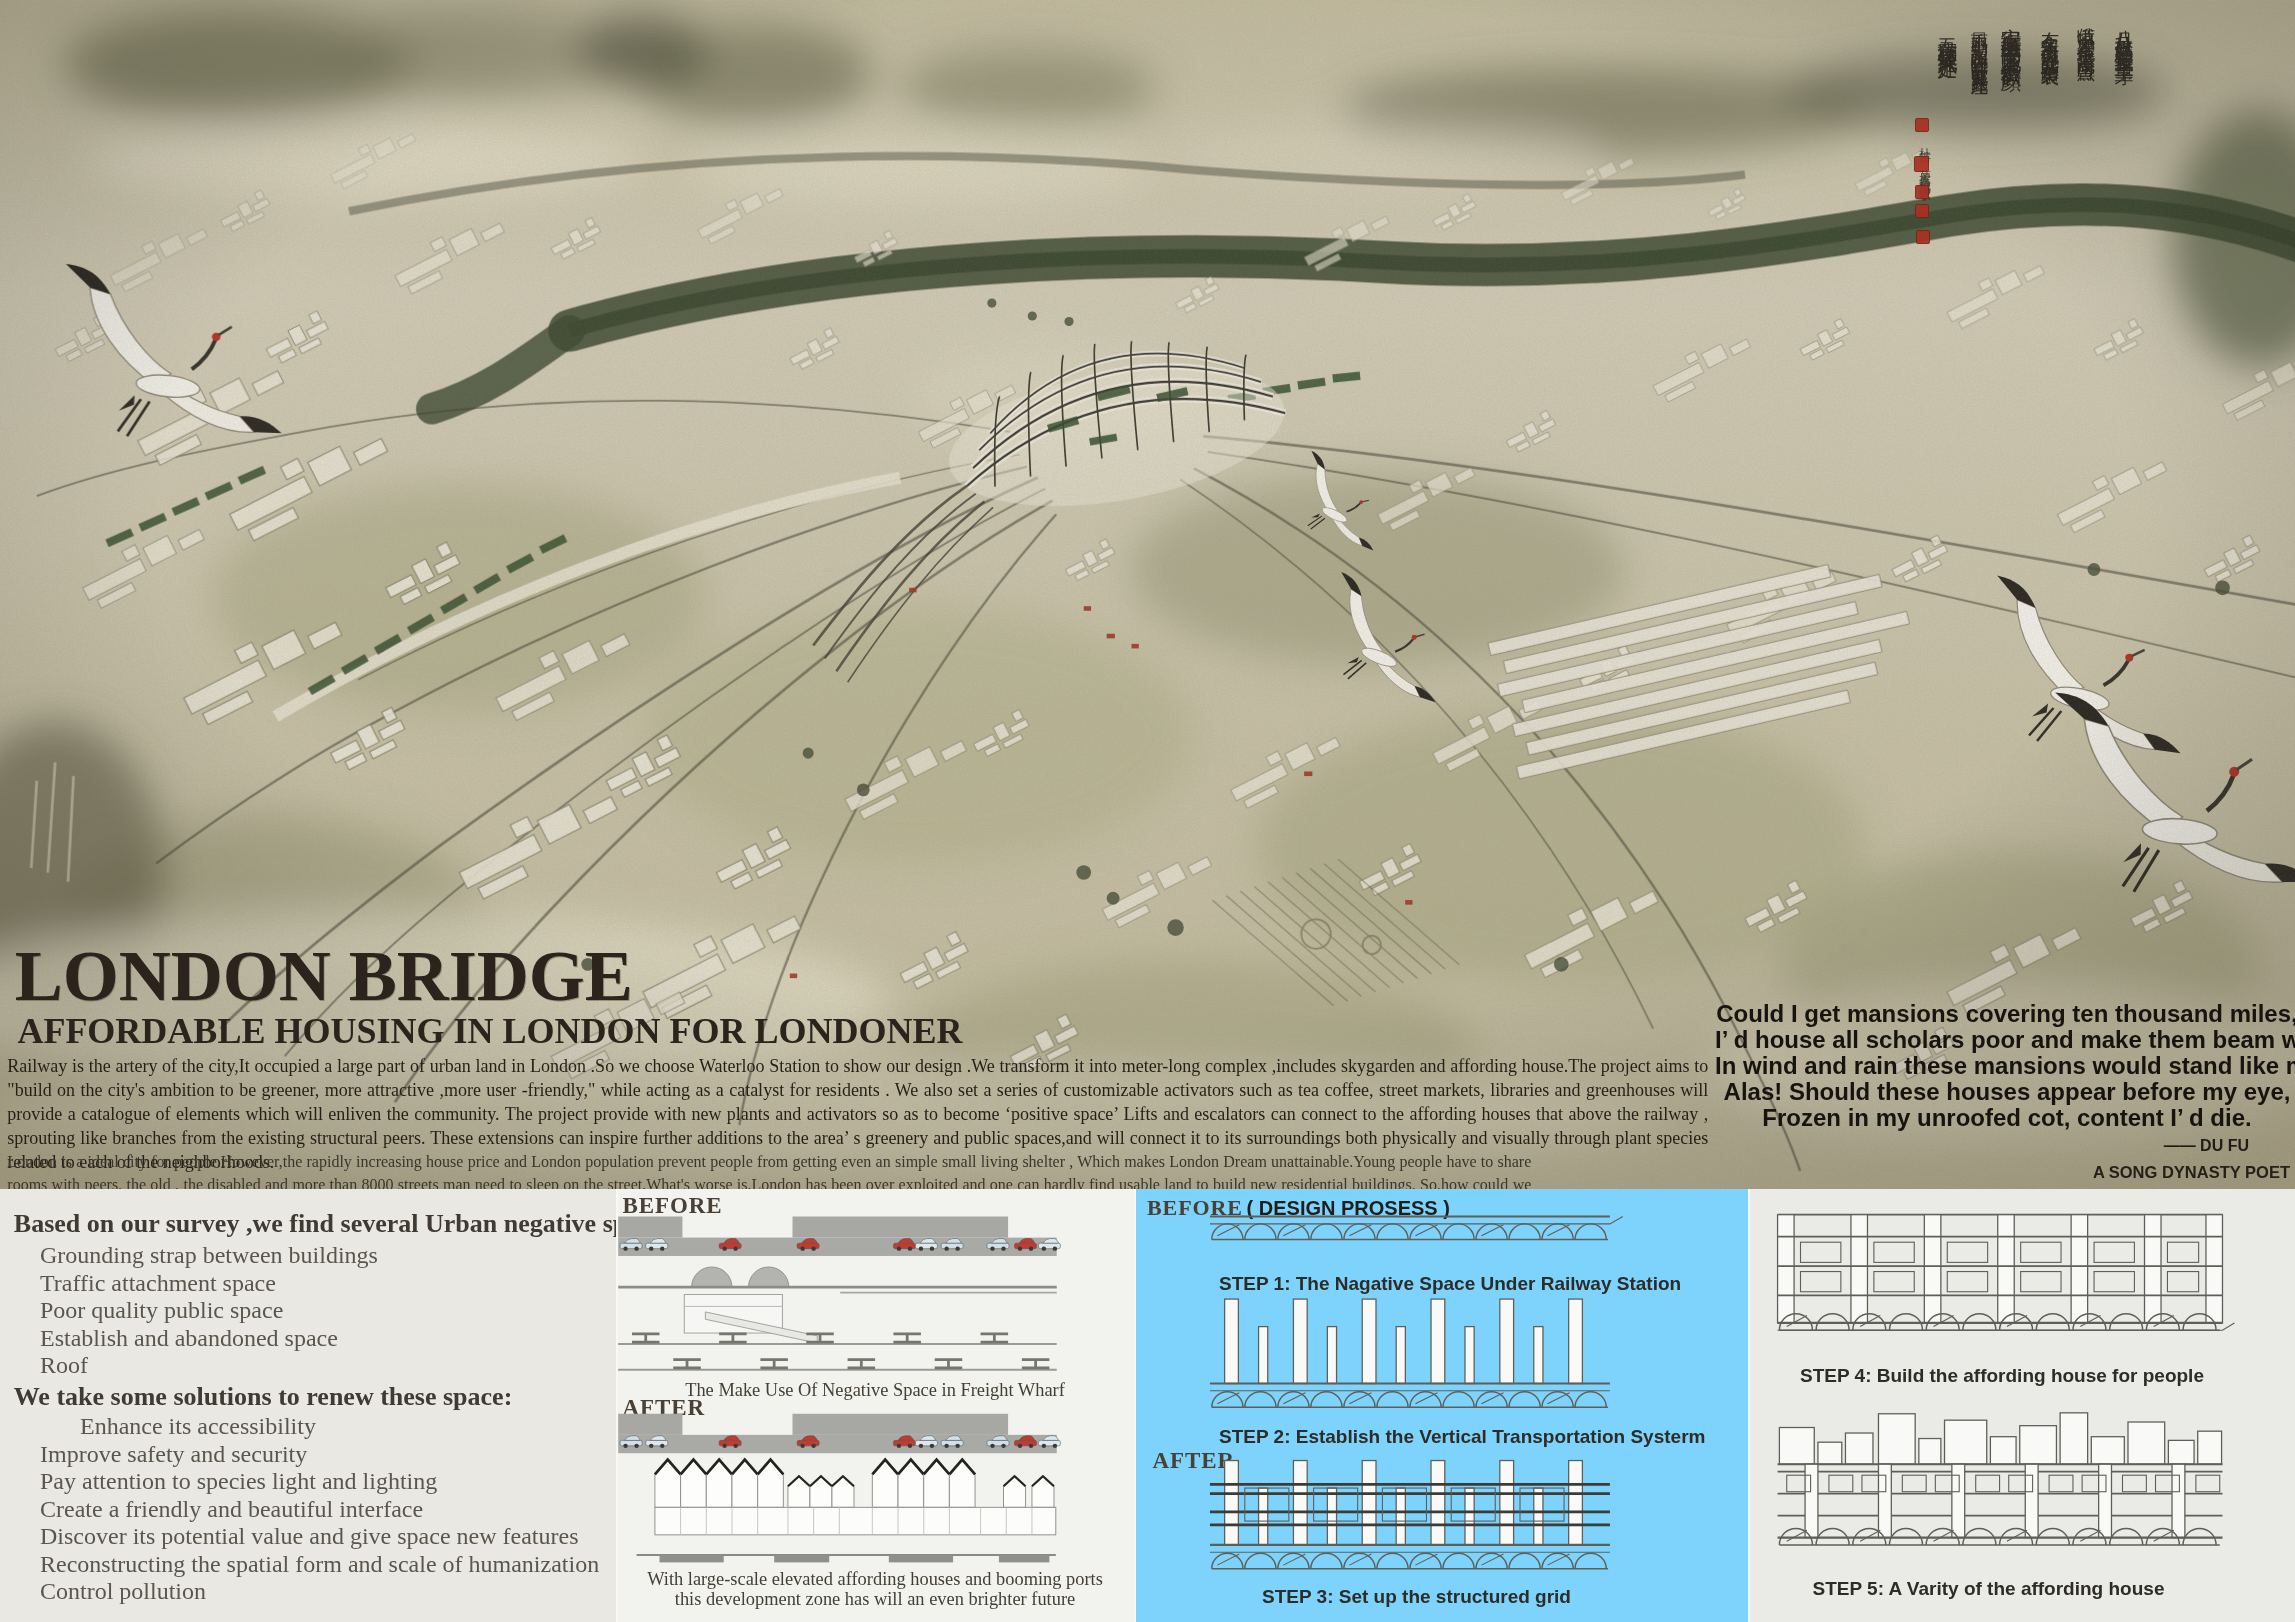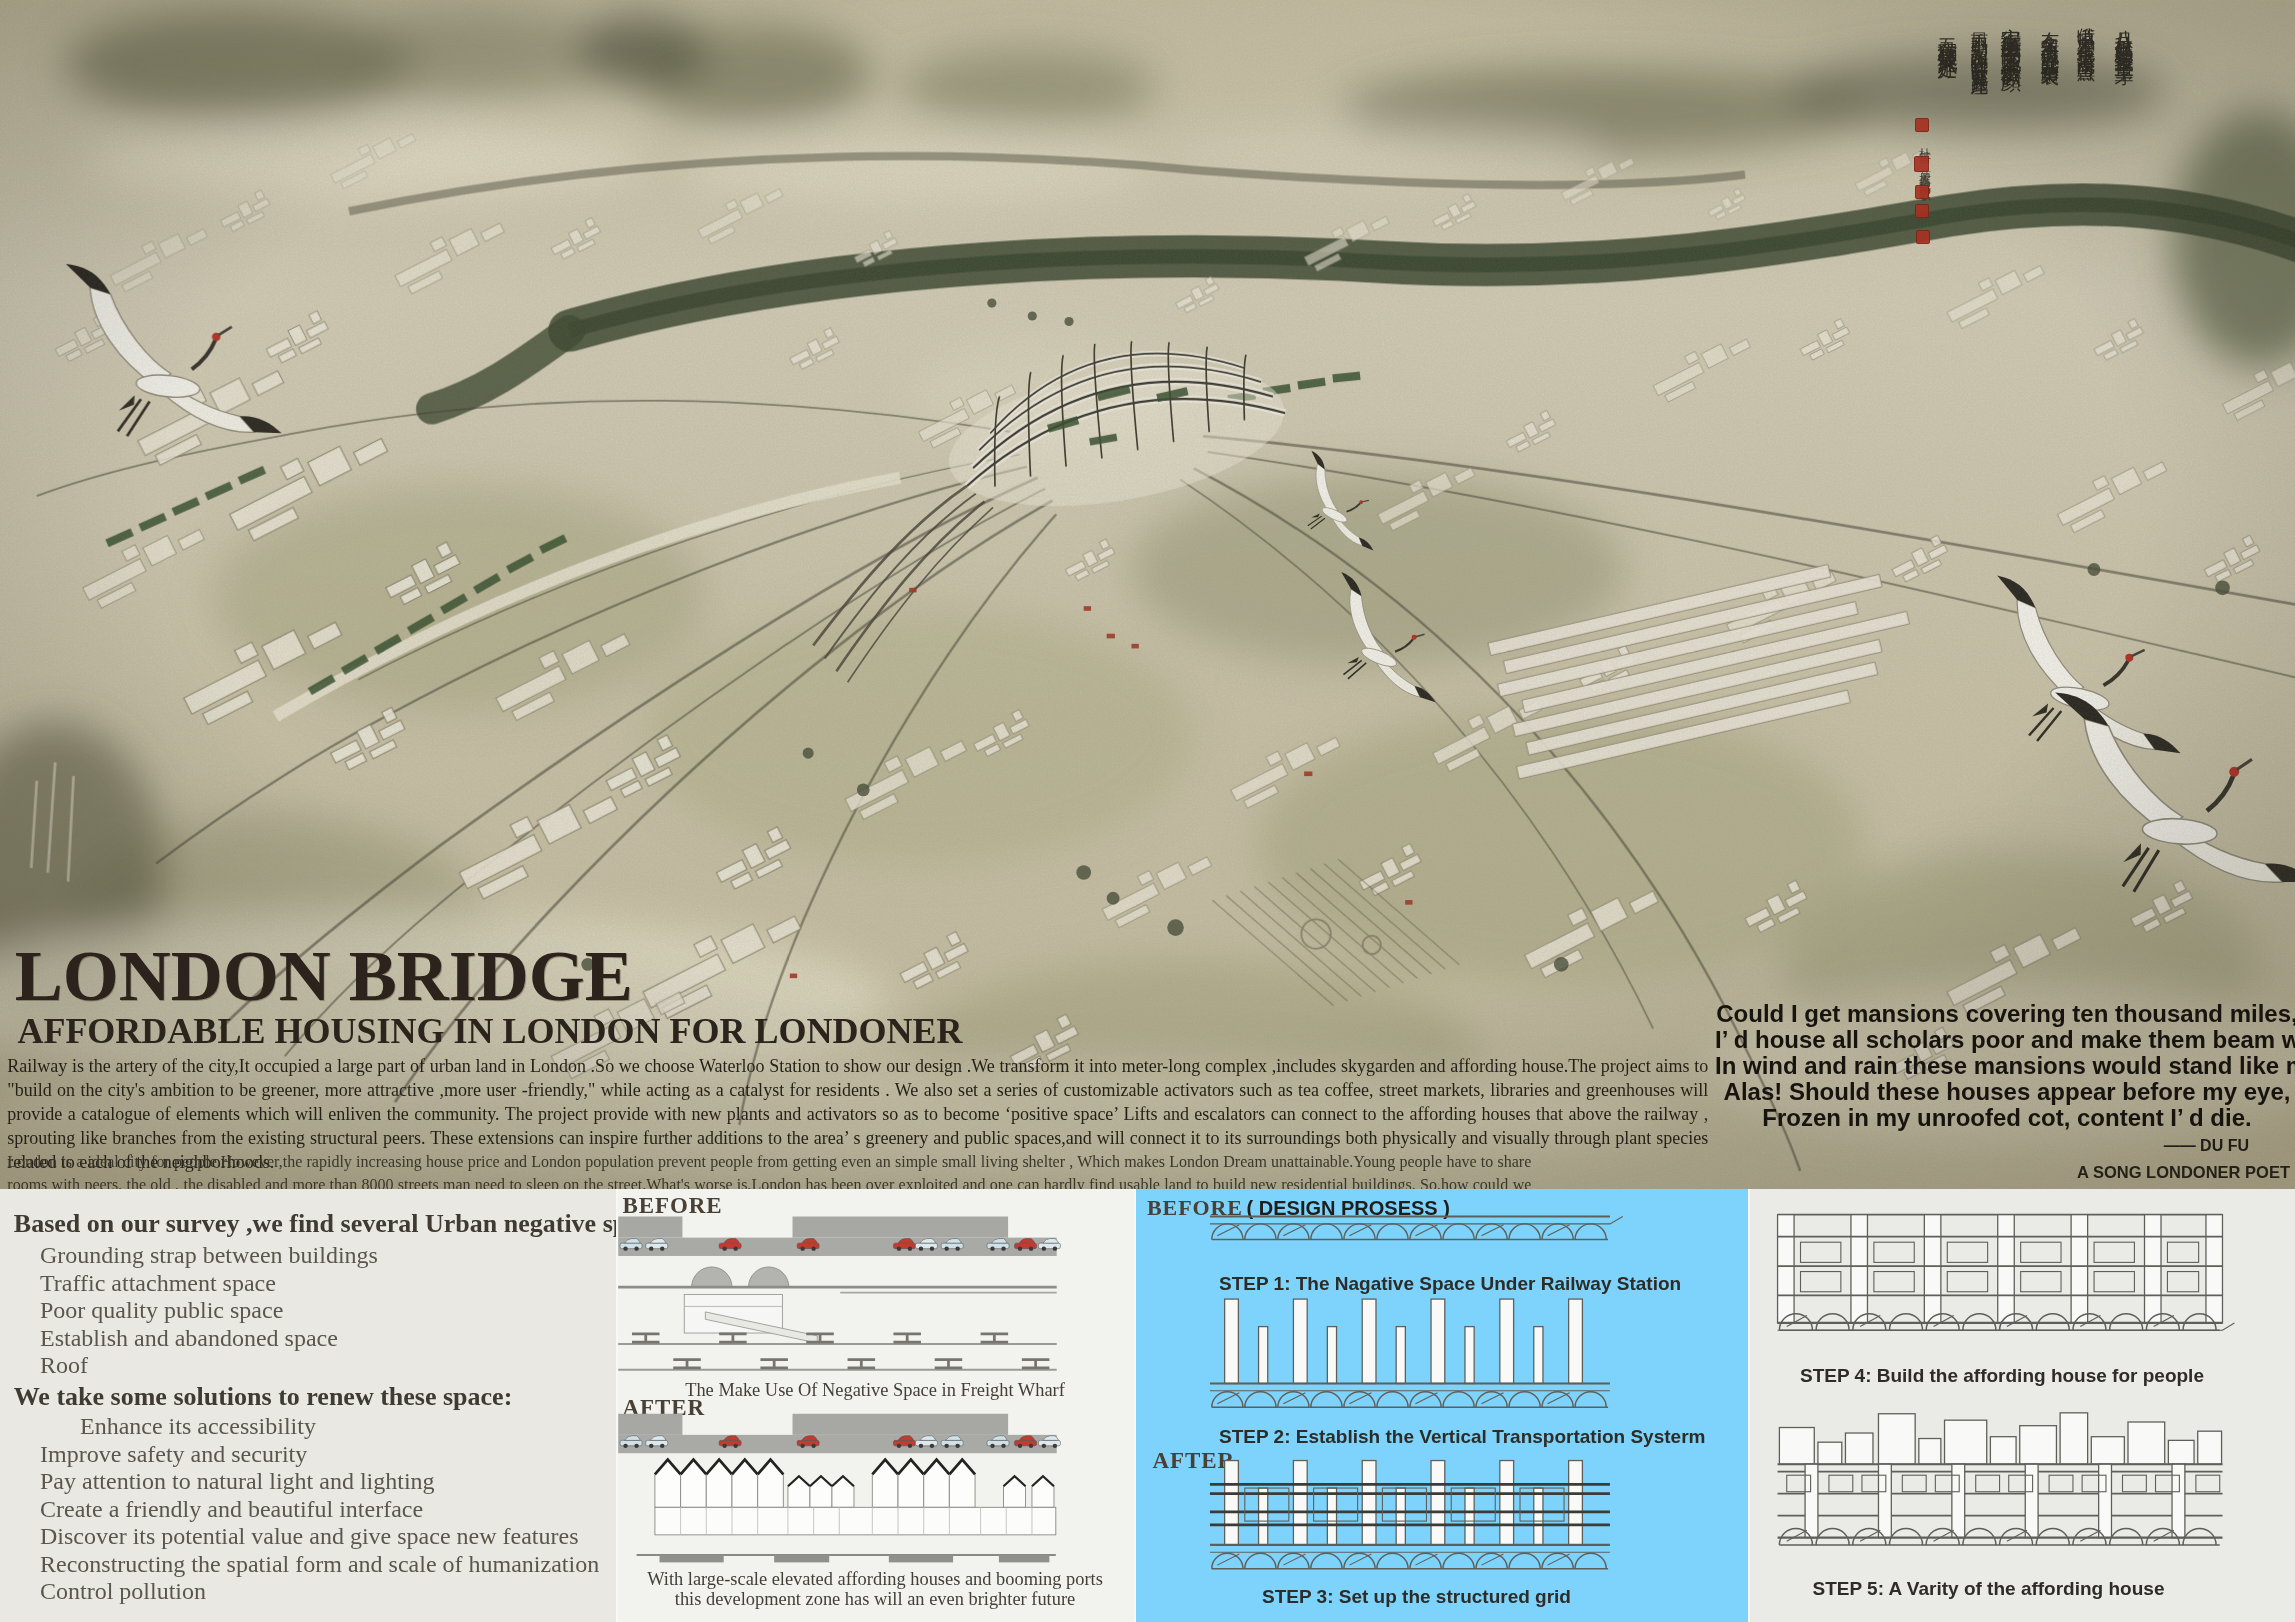--- a/index.html
+++ b/index.html
@@ -394,35 +394,35 @@
   <div class="abs intro-2">London is a ideal city for people.However,the rapidly increasing house price and London population prevent people from getting  even an simple small living shelter , Which makes London Dream unattainable.Young people have to share  rooms with  peers, the old , the disabled and more than 8000 streets man need to sleep on the street.What's worse is,London has been over exploited and one can hardly find usable land to build new residential buildings. So,how could we find  land to build large quantities of affording houses?Therefore ,we find  Urban Negative Space can sovle the problems.</div>
 
   <div class="abs poem">
     <div class="pl">Could I get mansions covering ten thousand miles,</div>
     <div class="pl">I’ d house all scholars poor and make them beam with smiles.</div>
     <div class="pl">In wind and rain these mansions would stand like mountains high.</div>
     <div class="pl">Alas! Should these houses appear before my eye,</div>
     <div class="pl">Frozen in my unroofed cot, content I’ d die.</div>
   </div>
   <div class="abs poem-attr">——  DU FU</div>
-  <div class="abs poem-note">A SONG LONDONER POET</div>
+  <div class="abs poem-note">A SONG DYNASTY POET</div>
 
   <div class="abs panelstrip">
 
     <div class="panel p1">
       <div class="list-line survey-head head-pad" style="top:20px;">Based on our survey ,we find several Urban negative space:</div>
       <div class="list-line survey-item indent" style="top:53px;">Grounding strap between buildings</div>
       <div class="list-line survey-item indent" style="top:81px;">Traffic attachment space</div>
       <div class="list-line survey-item indent" style="top:108px;">Poor quality public space</div>
       <div class="list-line survey-item indent" style="top:136px;">Establish and abandoned space</div>
       <div class="list-line survey-item indent" style="top:163px;">Roof</div>
       <div class="list-line survey-head head-pad" style="top:193px;">We take some solutions to renew these space:</div>
       <div class="list-line survey-item indent" style="top:224px;margin-left:40px;">Enhance its accessibility</div>
       <div class="list-line survey-item indent" style="top:252px;">Improve safety and security</div>
-      <div class="list-line survey-item indent" style="top:279px;">Pay attention to natural light and lighting</div>
+      <div class="list-line survey-item indent" style="top:279px;">Pay attention to species light and lighting</div>
       <div class="list-line survey-item indent" style="top:307px;">Create a friendly and beautiful interface</div>
       <div class="list-line survey-item indent" style="top:334px;">Discover its potential value and give space new features</div>
       <div class="list-line survey-item indent" style="top:362px;">Reconstructing the spatial form and scale of humanization</div>
       <div class="list-line survey-item indent" style="top:389px;">Control pollution</div>
     </div>
 
     <div class="panel p2">
       <div class="ba-label" style="left:4.6px;top:3.7px;">BEFORE</div>
       <div class="ba-label" style="left:4.6px;top:206px;">AFTER</div>
       <svg class="diag" width="516" height="433" viewBox="0 0 562 472">

